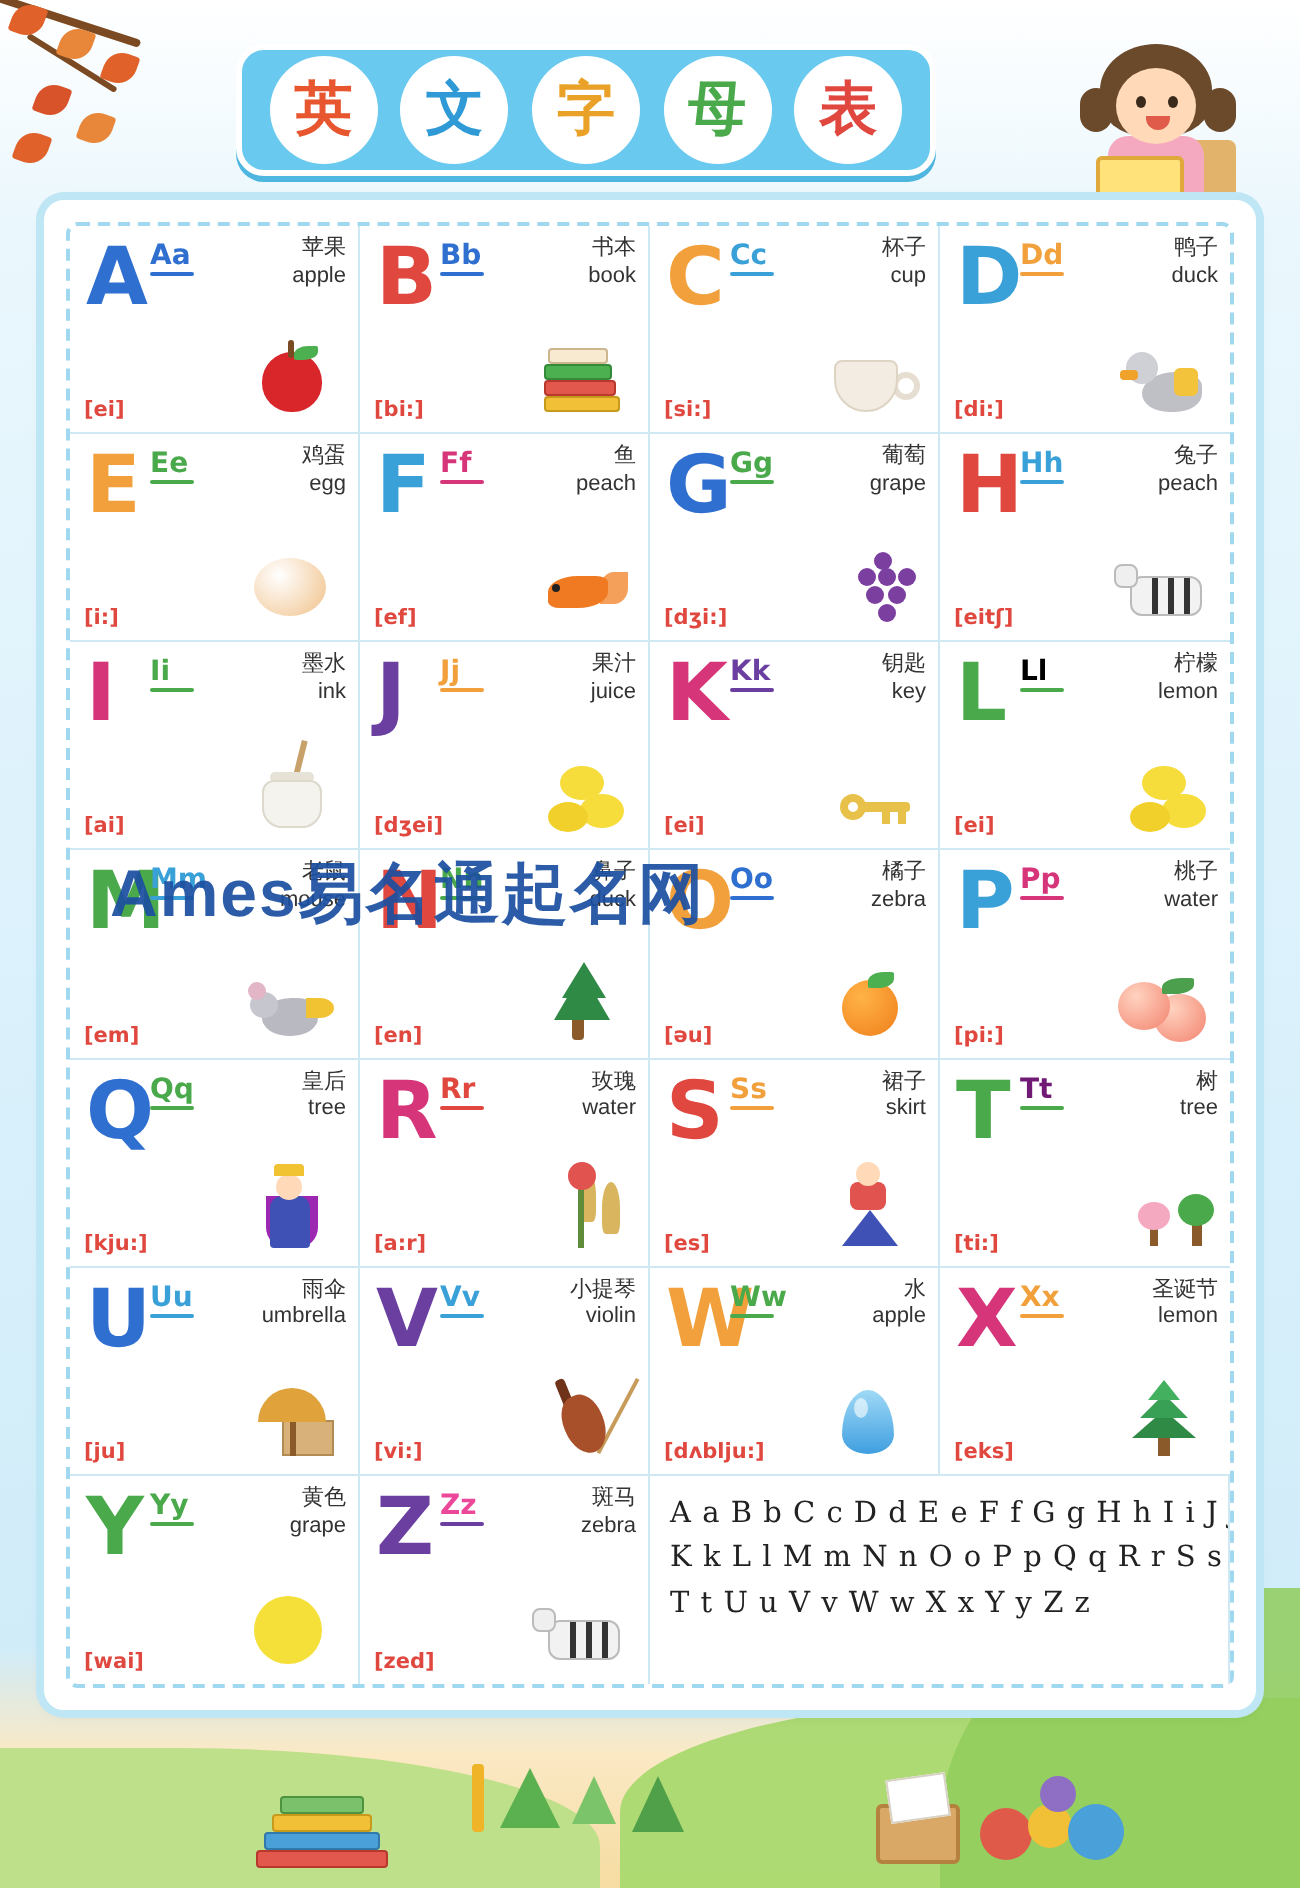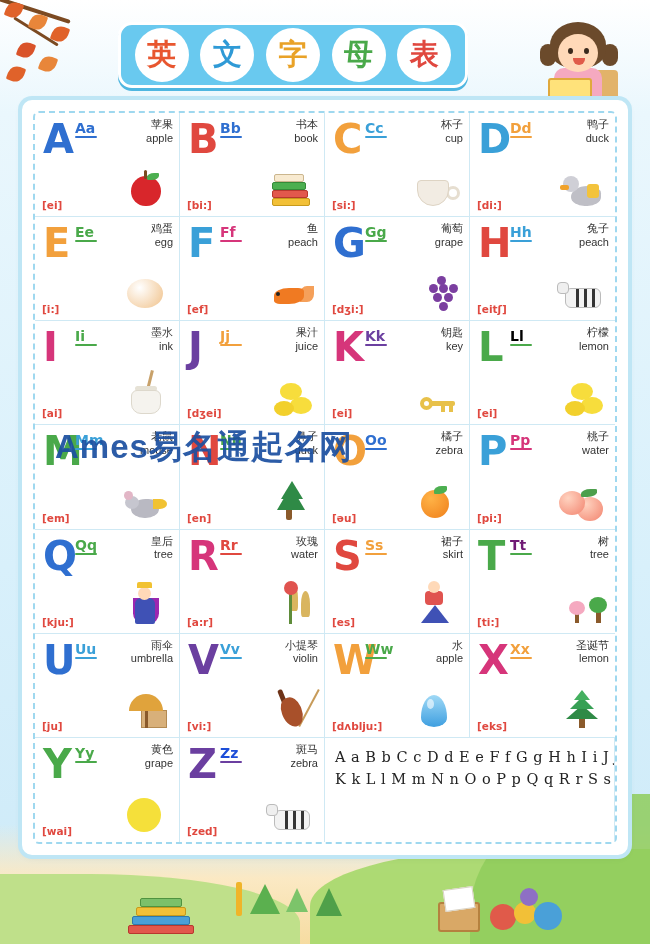--- a/index.html
+++ b/index.html
@@ -678,38 +678,39 @@
           <div class="en">grape</div>
       </div>
       <div class="phon" style="color:#e0483f">[wai]</div>
       <div class="pic">
           <div class="sh ycircle"></div>
         </div>
     </div>
 
     <div class="cell last-row">
       <div class="big-letter" style="color:#6b3fa0">Z</div>
-      <div class="small-pair" style="color:#1d4ed8"><span>Zz</span><span class="under" style="background:#6b3fa0"></span></div>
+      <div class="small-pair" style="color:#ec4899"><span>Zz</span><span class="under" style="background:#6b3fa0"></span></div>
       <div class="words">
         <div class="cn">斑马</div>
           <div class="en">zebra</div>
       </div>
       <div class="phon" style="color:#e0483f">[zed]</div>
       <div class="pic">
         <div class="sh zebra-body"></div>
         <div class="sh zebra-stripe" style="right:14px;"></div>
         <div class="sh zebra-stripe" style="right:22px;"></div>
         <div class="sh zebra-stripe" style="right:30px;"></div>
         <div class="sh zebra-head"></div>
       </div>
     </div>
 
     <div class="cell last-row tbl">
       <div class="alpha-row">A a B b C c D d E e F f G g H h I i J j</div>
       <div class="alpha-row">K k L l M m N n O o P p Q q R r S s   j</div>
+      <div class="alpha-row">T t U u V v W w X x Y y Z z</div>
     </div>
 
   </div>
 </div>
 
 <div class="watermark">Ames易名通起名网</div>
 
 <div class="bd-books">
   <div class="bd-b" style="left:0; bottom:0; width:66px; background:#e2584c; border:1px solid #b8382e;"></div>
   <div class="bd-b" style="left:4px; bottom:9px; width:58px; background:#4aa0d8; border:1px solid #2f79ab;"></div>

